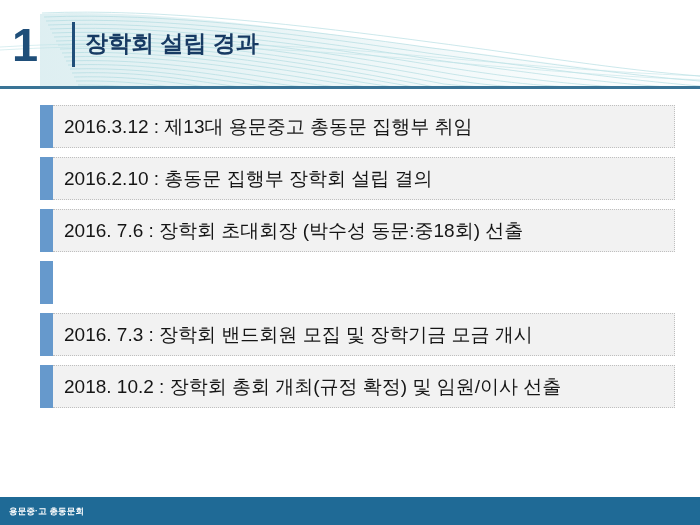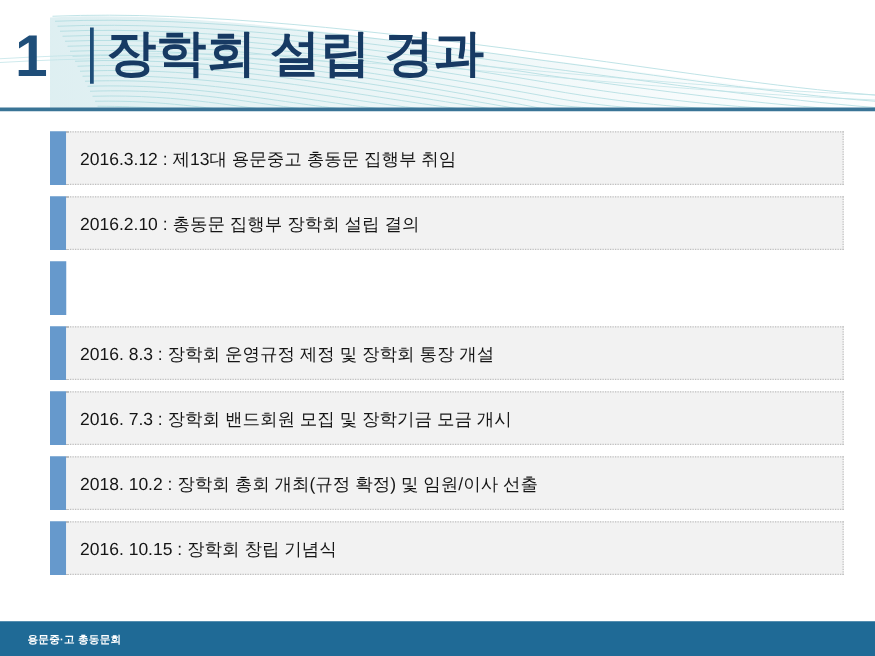--- a/index.html
+++ b/index.html
@@ -52,21 +52,21 @@
     left: 72px;
     top: 22px;
     width: 3px;
     height: 45px;
     background: #1F4E79;
   }
   #header-title {
     position: absolute;
     left: 85px;
     top: 19px;
-    font-size: 40px;
+    font-size: 23px;
     font-weight: bold;
     line-height: 48px;
     color: #173A63;
     letter-spacing: 0px;
     white-space: nowrap;
     font-family: "Liberation Sans", "DejaVu Sans", sans-serif;
   }
   #header-rule {
     position: absolute;
     left: 0;
@@ -106,39 +106,39 @@
     box-sizing: border-box;
     background: #F2F2F2;
     border: 1px dotted #BFBFBF;
     border-left: none;
     display: flex;
     align-items: center;
   }
   .row-text {
     display: block;
     padding-left: 11px;
-    font-size: 14px;
+    font-size: 19px;
     line-height: 20px;
     color: #151515;
     white-space: nowrap;
     font-family: "Liberation Sans", "DejaVu Sans", sans-serif;
   }
 
   
   #footer {
     position: absolute;
     left: 0;
     bottom: 0;
     width: 700px;
     height: 28px;
     background: #1F6A96;
   }
   #footer-text {
     position: absolute;
-    left: 22px;
+    left: 9px;
     top: 8px;
     font-size: 8.5px;
     font-weight: bold;
     line-height: 12px;
     color: #FFFFFF;
     letter-spacing: 0.2px;
     font-family: "Liberation Sans", "DejaVu Sans", sans-serif;
   }
 </style>
 </head>
@@ -207,49 +207,43 @@
 
     <div class="row">
       <div class="row-bar"></div>
       <div class="row-body">
         <span class="row-text">2016.2.10 : 총동문 집행부 장학회 설립 결의</span>
       </div>
     </div>
 
     <div class="row">
       <div class="row-bar"></div>
-    </div>
-
-    <div class="row">
-      <div class="row-bar"></div>
-      <div class="row-body">
-        <span class="row-text">2016. 8.3 : 장학회 운영규정 제정 및 장학회 통장 개설</span>
-      </div>
+      <div class="row-body">
+        <span class="row-text">2016. 7.6  : 장학회 초대회장 (박수성 동문:중18회) 선출</span>
+      </div>
+    </div>
+
+    <div class="row">
+      <div class="row-bar"></div>
     </div>
 
     <div class="row">
       <div class="row-bar"></div>
       <div class="row-body">
         <span class="row-text">2016. 7.3 : 장학회  밴드회원 모집 및 장학기금  모금 개시</span>
       </div>
     </div>
 
     <div class="row">
       <div class="row-bar"></div>
       <div class="row-body">
         <span class="row-text">2018. 10.2 : 장학회 총회 개최(규정 확정) 및 임원/이사 선출</span>
       </div>
     </div>
 
-    <div class="row">
-      <div class="row-bar"></div>
-      <div class="row-body">
-        <span class="row-text">2016. 10.15 : 장학회 창립 기념식</span>
-      </div>
-    </div>
 
   </div>
 
   <div id="footer">
     <div id="footer-text">용문중·고 총동문회</div>
   </div>
 
 </div>
 
 </body></html>

